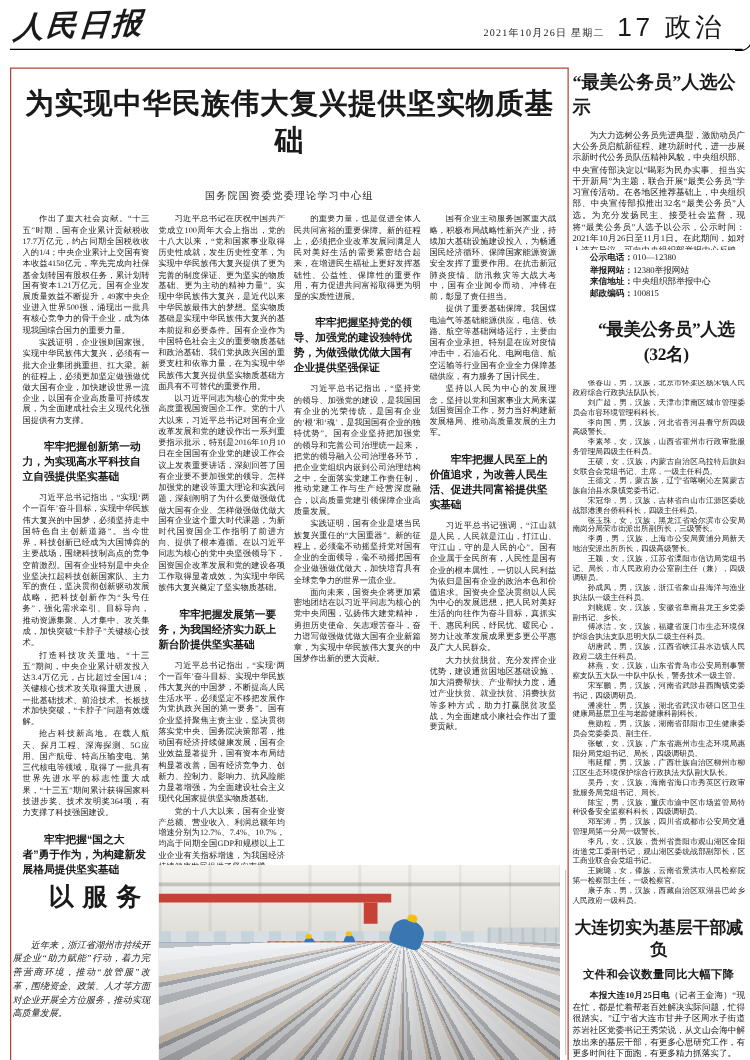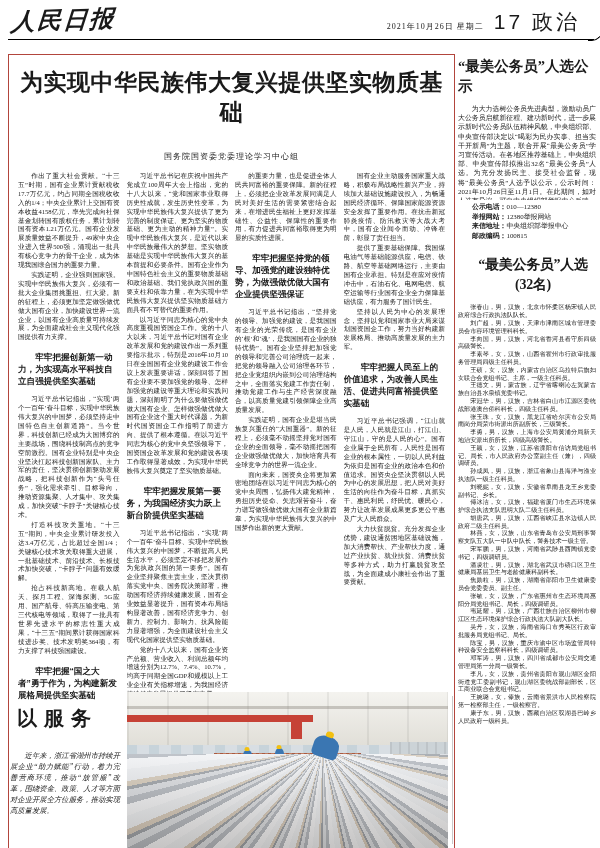--- a/index.html
+++ b/index.html
@@ -28,21 +28,21 @@
   .byline{font-size:8px;text-align:center;margin:24px 0 10px;color:#222;letter-spacing:1px;}
   .cols{display:flex;gap:7px;height:558px;overflow:hidden;}
   .col{flex:1 1 0;overflow:hidden;}
   .blk{font-size:6.6px;line-height:8.9px;text-align:justify;}
   .blk-p{text-indent:2em;margin-bottom:1px;}
   .blk-h{font-family:"Liberation Sans","DejaVu Sans",sans-serif;font-weight:bold;font-size:8.6px;
     line-height:12px;margin:9px 0 8px;text-indent:2em;text-align:left;padding-right:2px;}
 
   
   .caption-block{position:absolute;left:10px;top:700px;width:110px;}
-  .cap-title{font-size:20px;font-weight:bold;letter-spacing:7px;text-align:left;line-height:36px;text-indent:7px;}
+  .cap-title{font-size:20px;font-weight:bold;letter-spacing:7px;text-align:right;line-height:36px;text-indent:7px;}
   .cap-text{margin-top:14px;font-size:7.3px;line-height:11px;text-align:justify;font-style:italic;}
   .cap-text .blk{font-size:7.3px;line-height:11px;text-indent:2em;font-style:italic;}
 
   
   .photo{position:absolute;left:127px;top:692px;width:321px;height:156px;overflow:hidden;background:#e9e7e1;}
   .ph-ceiling{position:absolute;left:0;top:0;right:0;height:36%;
     background:repeating-linear-gradient(90deg,rgba(0,0,0,.06) 0 2px,transparent 2px 40px),
                linear-gradient(#f4f3ef,#e0ded7);}
   .ph-truss{position:absolute;left:0;top:9%;right:0;height:2%;background:rgba(120,115,105,.35);}
   .ph-beam{position:absolute;left:0;top:15%;width:58%;height:4.5%;background:var(--crane-red);}
@@ -208,14 +208,22 @@
       <div class="blk">张敏，女，汉族，广东省惠州市生态环境局惠阳分局党组书记、局长，四级调研员。</div>
       <div class="blk">韦延耀，男，汉族，广西壮族自治区柳州市柳江区生态环境保护综合行政执法大队副大队长。</div>
       <div class="blk">吴丹，女，汉族，海南省海口市秀英区行政审批服务局党组书记、局长。</div>
       <div class="blk">陈宝，男，汉族，重庆市渝中区市场监管局特种设备安全监察科科长，四级调研员。</div>
       <div class="blk">邓军涛，男，汉族，四川省成都市公安局交通管理局第一分局一级警长。</div>
       <div class="blk">李凡，女，汉族，贵州省贵阳市观山湖区金阳街道党工委副书记，观山湖区委统战部副部长，区工商业联合会党组书记。</div>
       <div class="blk">王婉璐，女，傣族，云南省景洪市人民检察院第一检察部主任，一级检察官。</div>
       <div class="blk">康子东，男，汉族，西藏自治区双湖县巴岭乡人民政府一级科员。</div>
     </div>
 
+  <div class="dalian">
+    <div class="dl-title">大连切实为基层干部减负</div>
+    <div class="dl-sub">文件和会议数量同比大幅下降</div>
+    <div class="dl-body">
+      <p><span class="dl-lead">本报大连10月25日电</span><span>（记者王金海）“现在忙，都是忙着帮老百姓解决实际问题，忙得很踏实。”辽宁省大连市甘井子区周水子街道苏岩社区党委书记王秀荣说，从文山会海中解放出来的基层干部，有更多心思研究工作，有更多时间往下面跑，有更多精力抓落实了。</span></p>
+
+    </div>
+  </div>
 
 </div>
 
 </body></html>

